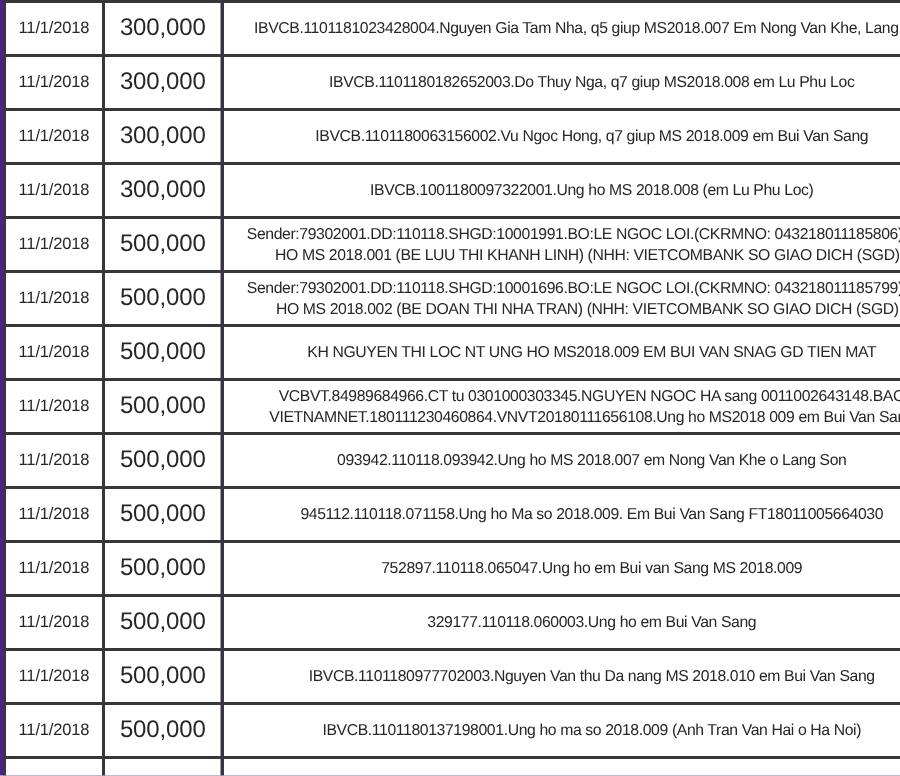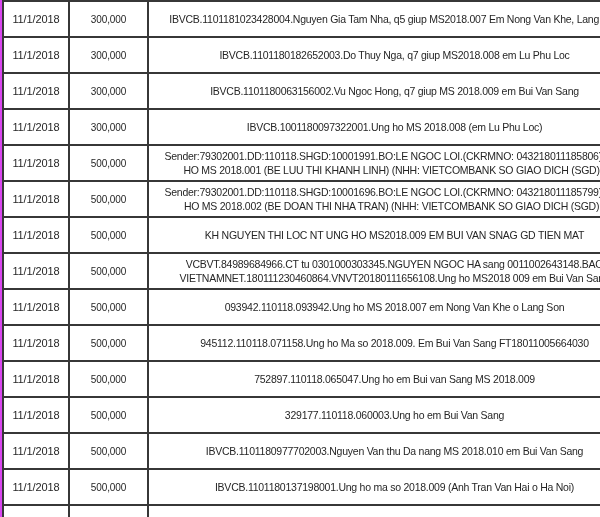--- a/index.html
+++ b/index.html
@@ -1,21 +1,21 @@
 <!DOCTYPE html>
 <html><head>
 <meta charset="utf-8">
 <style>
   html, body { margin: 0; padding: 0; background: #ffffff; }
   .viewport {
     position: relative;
     width: 600px;
     height: 517px;
     overflow: hidden;
-    background: #d946ef;
+    background: #4c1d95;
     font-family: "Liberation Sans", sans-serif;
   }
   table.grid {
     border-collapse: collapse;
     table-layout: fixed;
     margin: -28px 0 0 2px;
     width: 638px;
   }
   table.grid td {
     border: 2px solid #373737;
@@ -27,21 +27,21 @@
   }
   tr.data-row td { height: 32px; }
   tr.partial-row-top td { height: 24px; }
   tr.partial-row-bottom td { height: 20px; }
   td.date-cell {
     font-size: 11px;
     letter-spacing: -0.1px;
     white-space: nowrap;
   }
   td.amount-cell {
-    font-size: 10px;
+    font-size: 16px;
     letter-spacing: -0.1px;
     white-space: nowrap;
   }
   td.desc-cell {
     font-size: 10.5px;
     line-height: 14px;
     padding: 1px 10px;
     letter-spacing: -0.25px;
     word-wrap: break-word;
   }

